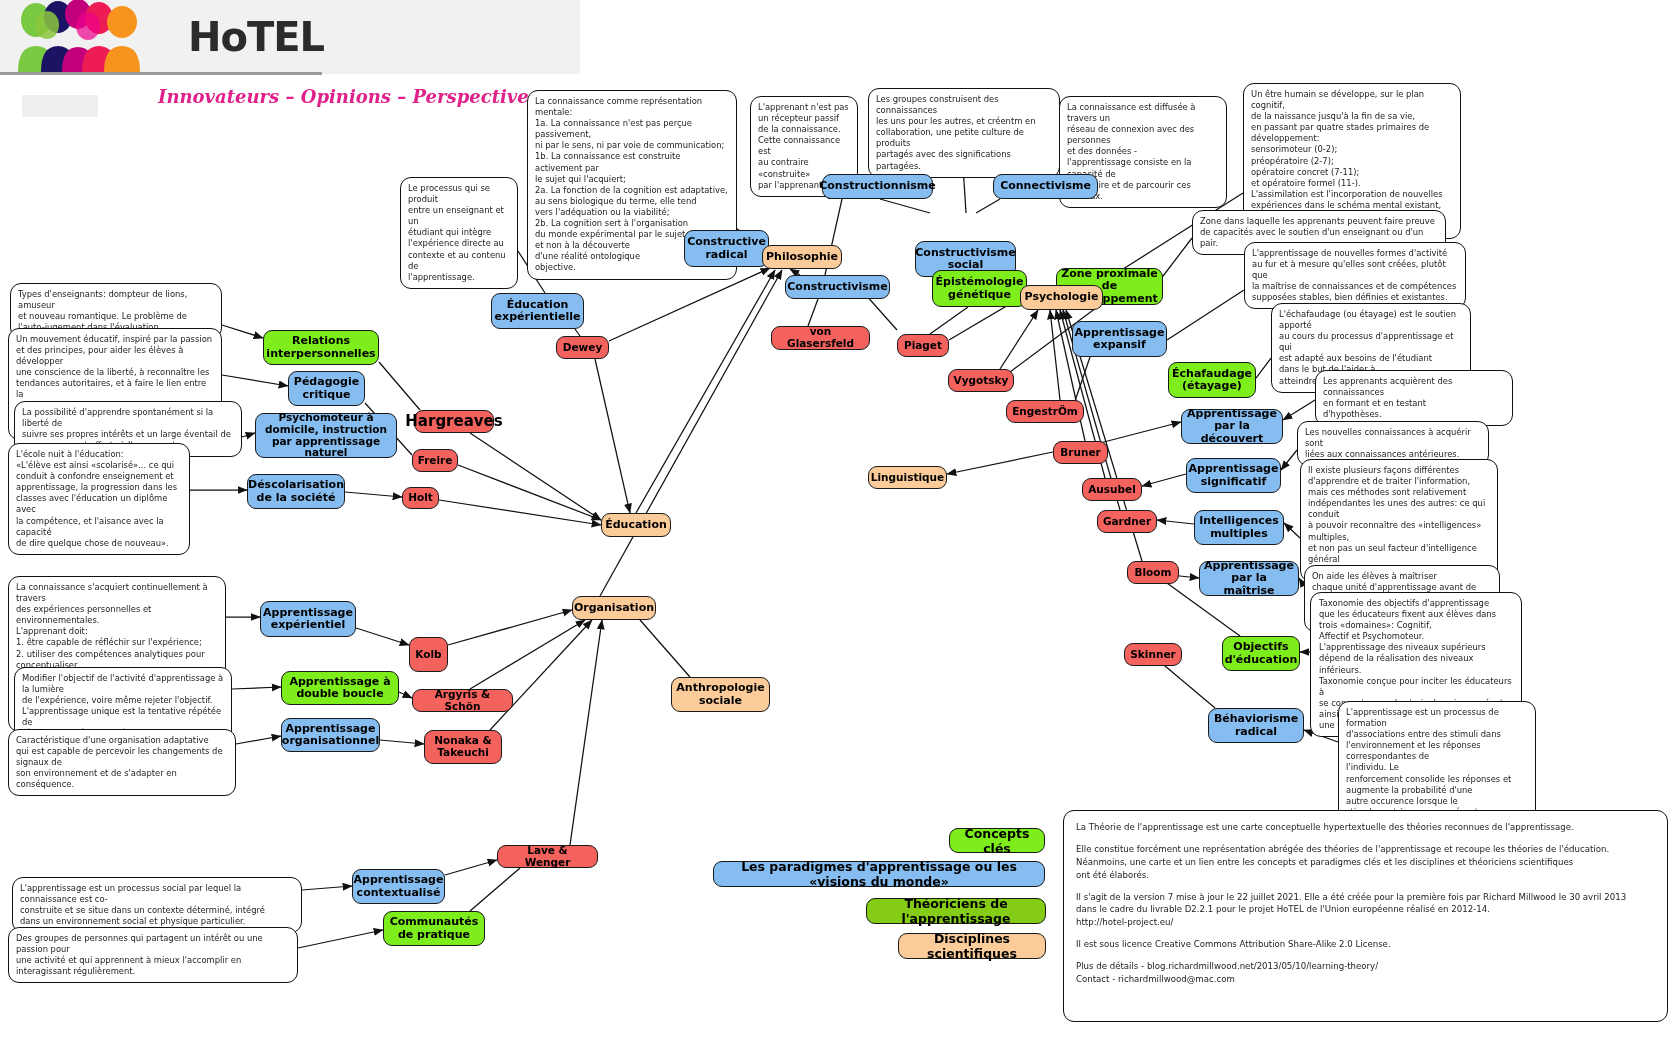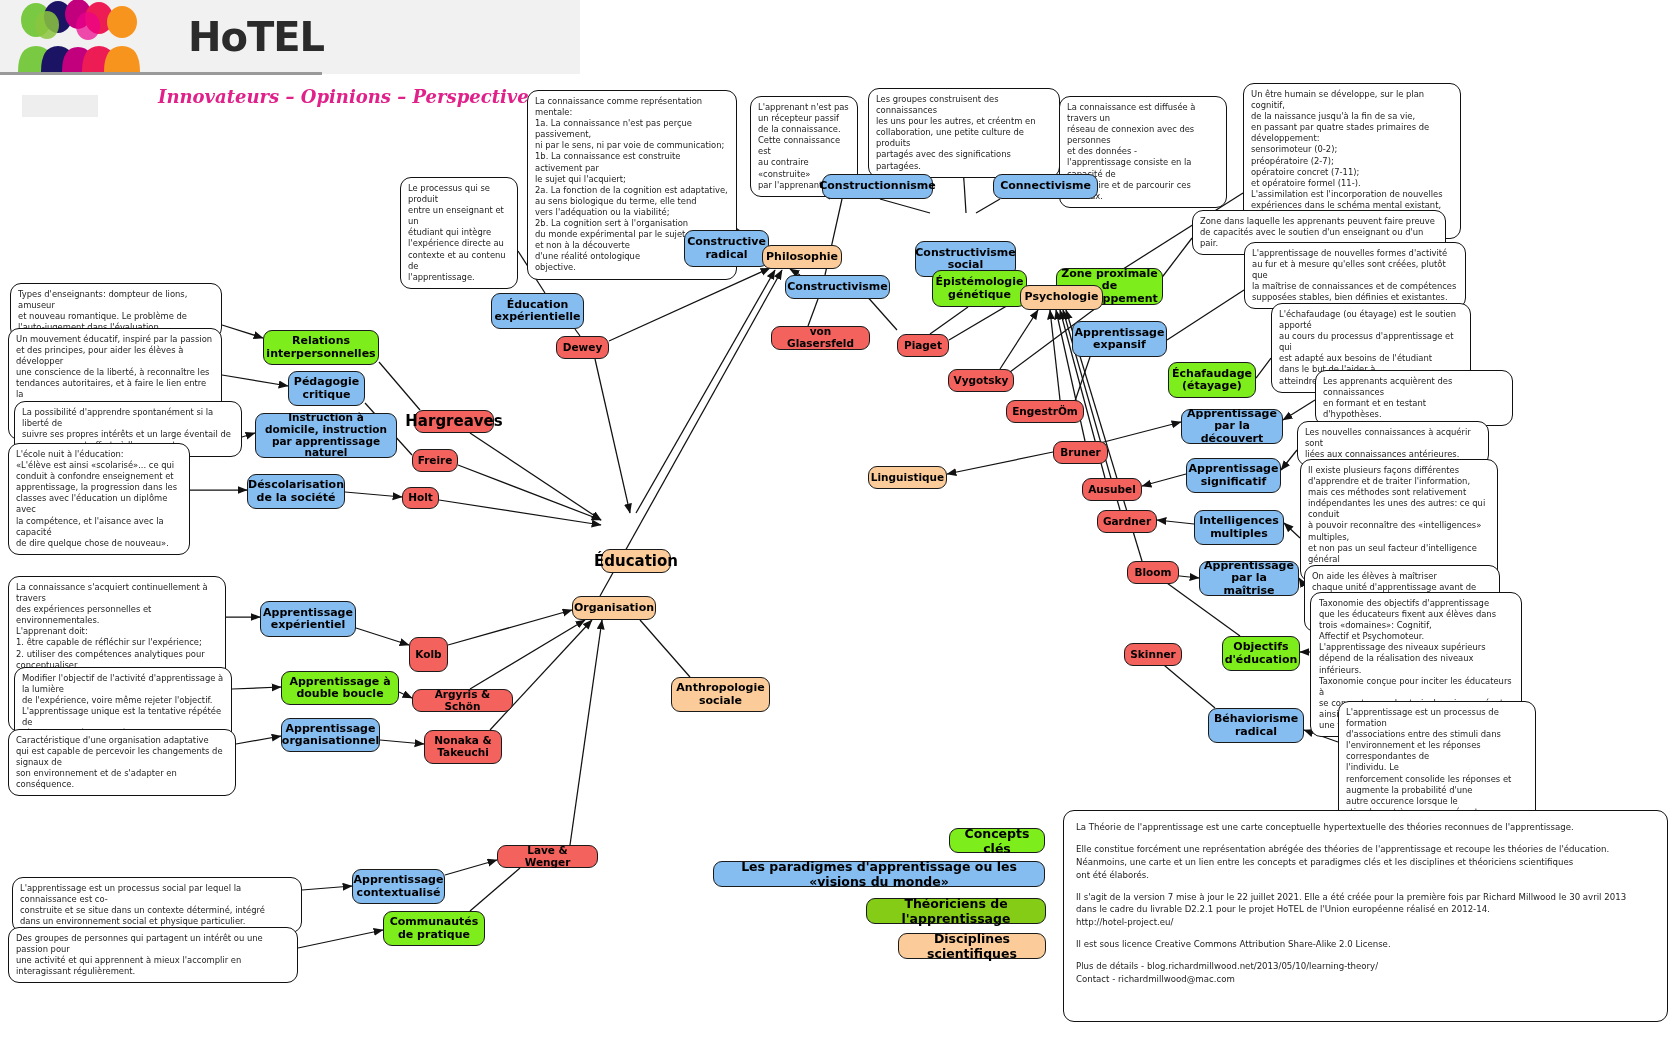--- a/index.html
+++ b/index.html
@@ -312,25 +312,25 @@
       <div class="node n-red" style="left: 1127px; top: 561px; width: 52px; height: 23px; font-size: 10.5px;">Bloom</div>
       <div class="node n-blue" style="left: 1199px; top: 561px; width: 100px; height: 35px; font-size: 11px;">Apprentissage par la maîtrise</div>
       <div class="node n-red" style="left: 1124px; top: 643px; width: 58px; height: 23px; font-size: 10.5px;">Skinner</div>
       <div class="node n-green" style="left: 1222px; top: 636px; width: 78px; height: 35px; font-size: 11px;">Objectifs d'éducation</div>
       <div class="node n-blue" style="left: 1208px; top: 708px; width: 96px; height: 35px; font-size: 11px;">Béhaviorisme radical</div>
       <div class="node n-blue" style="left: 491px; top: 293px; width: 93px; height: 36px; font-size: 11px;">Éducation expérientielle</div>
       <div class="node n-red" style="left: 556px; top: 336px; width: 53px; height: 23px; font-size: 10.5px;">Dewey</div>
       <div class="node n-green" style="left: 263px; top: 330px; width: 116px; height: 35px; font-size: 11px;">Relations interpersonnelles</div>
       <div class="node n-blue" style="left: 288px; top: 371px; width: 77px; height: 35px; font-size: 11px;">Pédagogie critique</div>
       <div class="node n-red" style="left: 414px; top: 410px; width: 80px; height: 23px; font-size: 15px;">Hargreaves</div>
-      <div class="node n-blue" style="left: 255px; top: 413px; width: 142px; height: 45px; font-size: 10.5px;">Instruction à domicile, instruction par apprentissage naturel</div>
+      <div class="node n-blue" style="left: 255px; top: 413px; width: 142px; height: 45px; font-size: 10.5px;">Psychomoteur à domicile, instruction par apprentissage naturel</div>
       <div class="node n-red" style="left: 412px; top: 449px; width: 46px; height: 23px; font-size: 10.5px;">Freire</div>
       <div class="node n-blue" style="left: 247px; top: 474px; width: 98px; height: 35px; font-size: 11px;">Déscolarisation de la société</div>
       <div class="node n-red" style="left: 402px; top: 487px; width: 37px; height: 22px; font-size: 10.5px;">Holt</div>
-      <div class="node n-orange" style="left: 601px; top: 513px; width: 70px; height: 24px; font-size: 15px; margin-top: 36px;">Éducation</div>
+      <div class="node n-orange" style="left: 601px; top: 513px; width: 70px; height: 24px; font-size: 11px;">Éducation</div>
       <div class="node n-orange" style="left: 572px; top: 596px; width: 84px; height: 24px; font-size: 11px;">Organisation</div>
       <div class="node n-blue" style="left: 260px; top: 601px; width: 96px; height: 36px; font-size: 11px;">Apprentissage expérientiel</div>
       <div class="node n-red" style="left: 409px; top: 637px; width: 39px; height: 35px; font-size: 10.5px; border-radius: 9px;">Kolb</div>
       <div class="node n-green" style="left: 281px; top: 671px; width: 118px; height: 34px; font-size: 11px;">Apprentissage à double boucle</div>
       <div class="node n-red" style="left: 412px; top: 689px; width: 101px; height: 23px; font-size: 10.5px;">Argyris &amp; Schön</div>
       <div class="node n-blue" style="left: 281px; top: 718px; width: 99px; height: 34px; font-size: 11px;">Apprentissage organisationnel</div>
       <div class="node n-red" style="left: 424px; top: 730px; width: 78px; height: 34px; font-size: 10.5px;">Nonaka &amp; Takeuchi</div>
       <div class="node n-orange" style="left: 671px; top: 677px; width: 99px; height: 35px; font-size: 11px;">Anthropologie sociale</div>
       <div class="node n-red" style="left: 497px; top: 845px; width: 101px; height: 23px; font-size: 10.5px;">Lave &amp; Wenger</div>
       <div class="node n-blue" style="left: 352px; top: 869px; width: 93px; height: 35px; font-size: 11px;">Apprentissage contextualisé</div>

